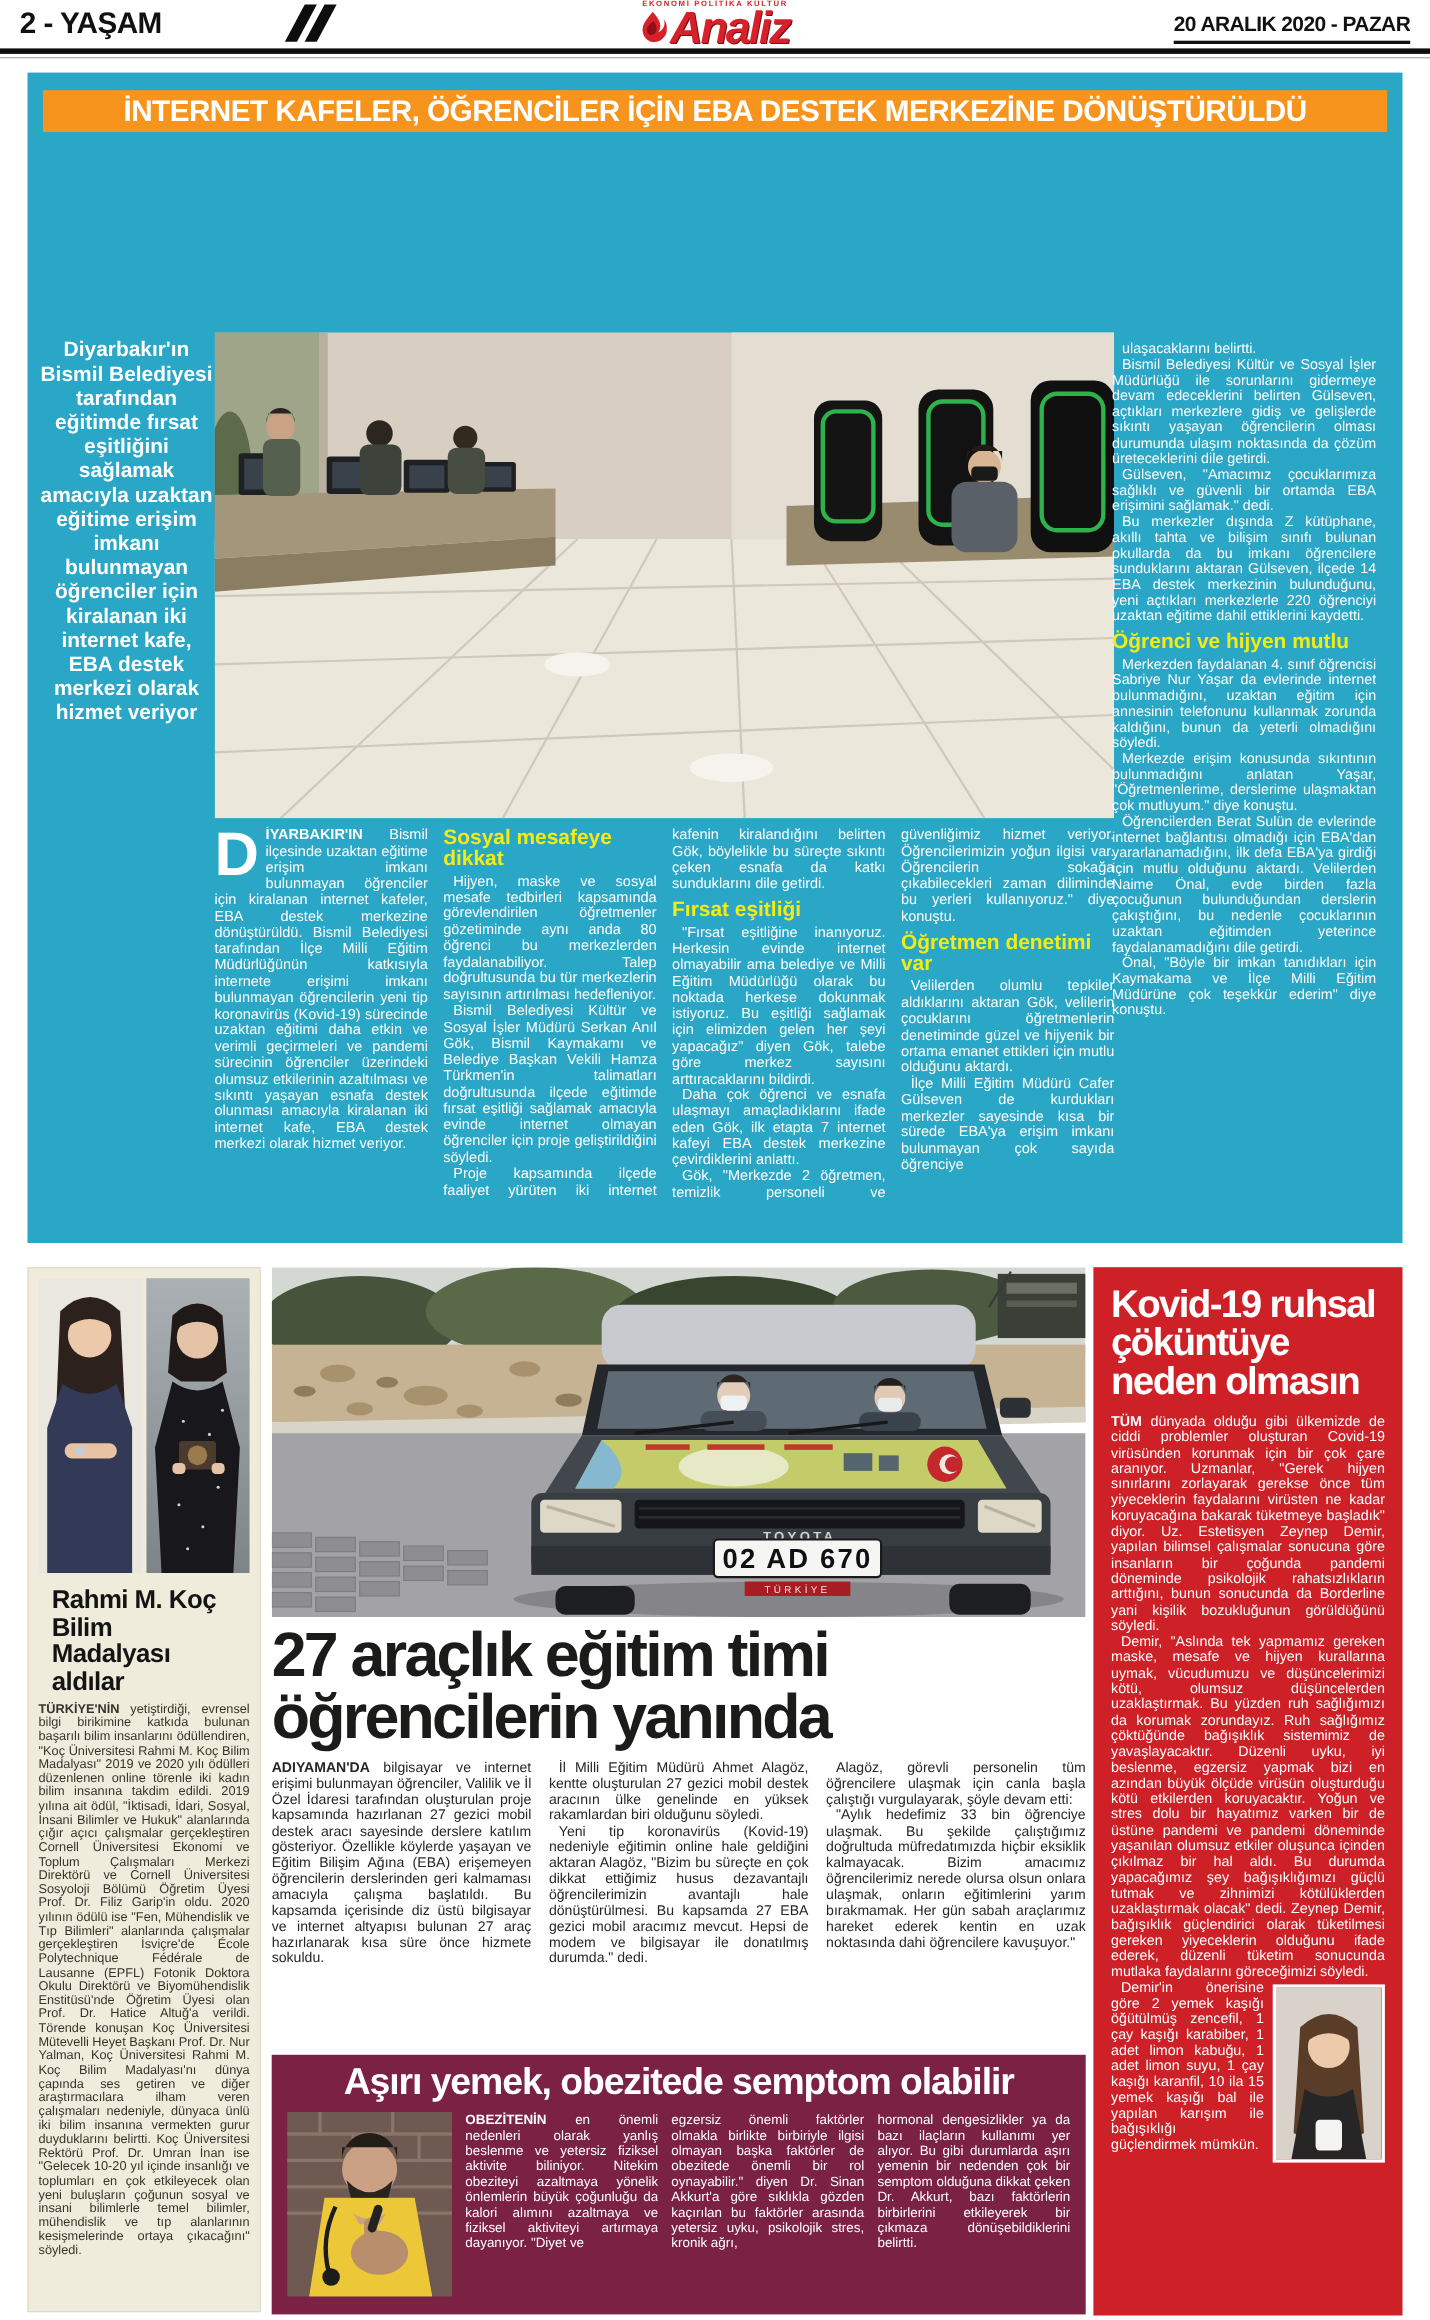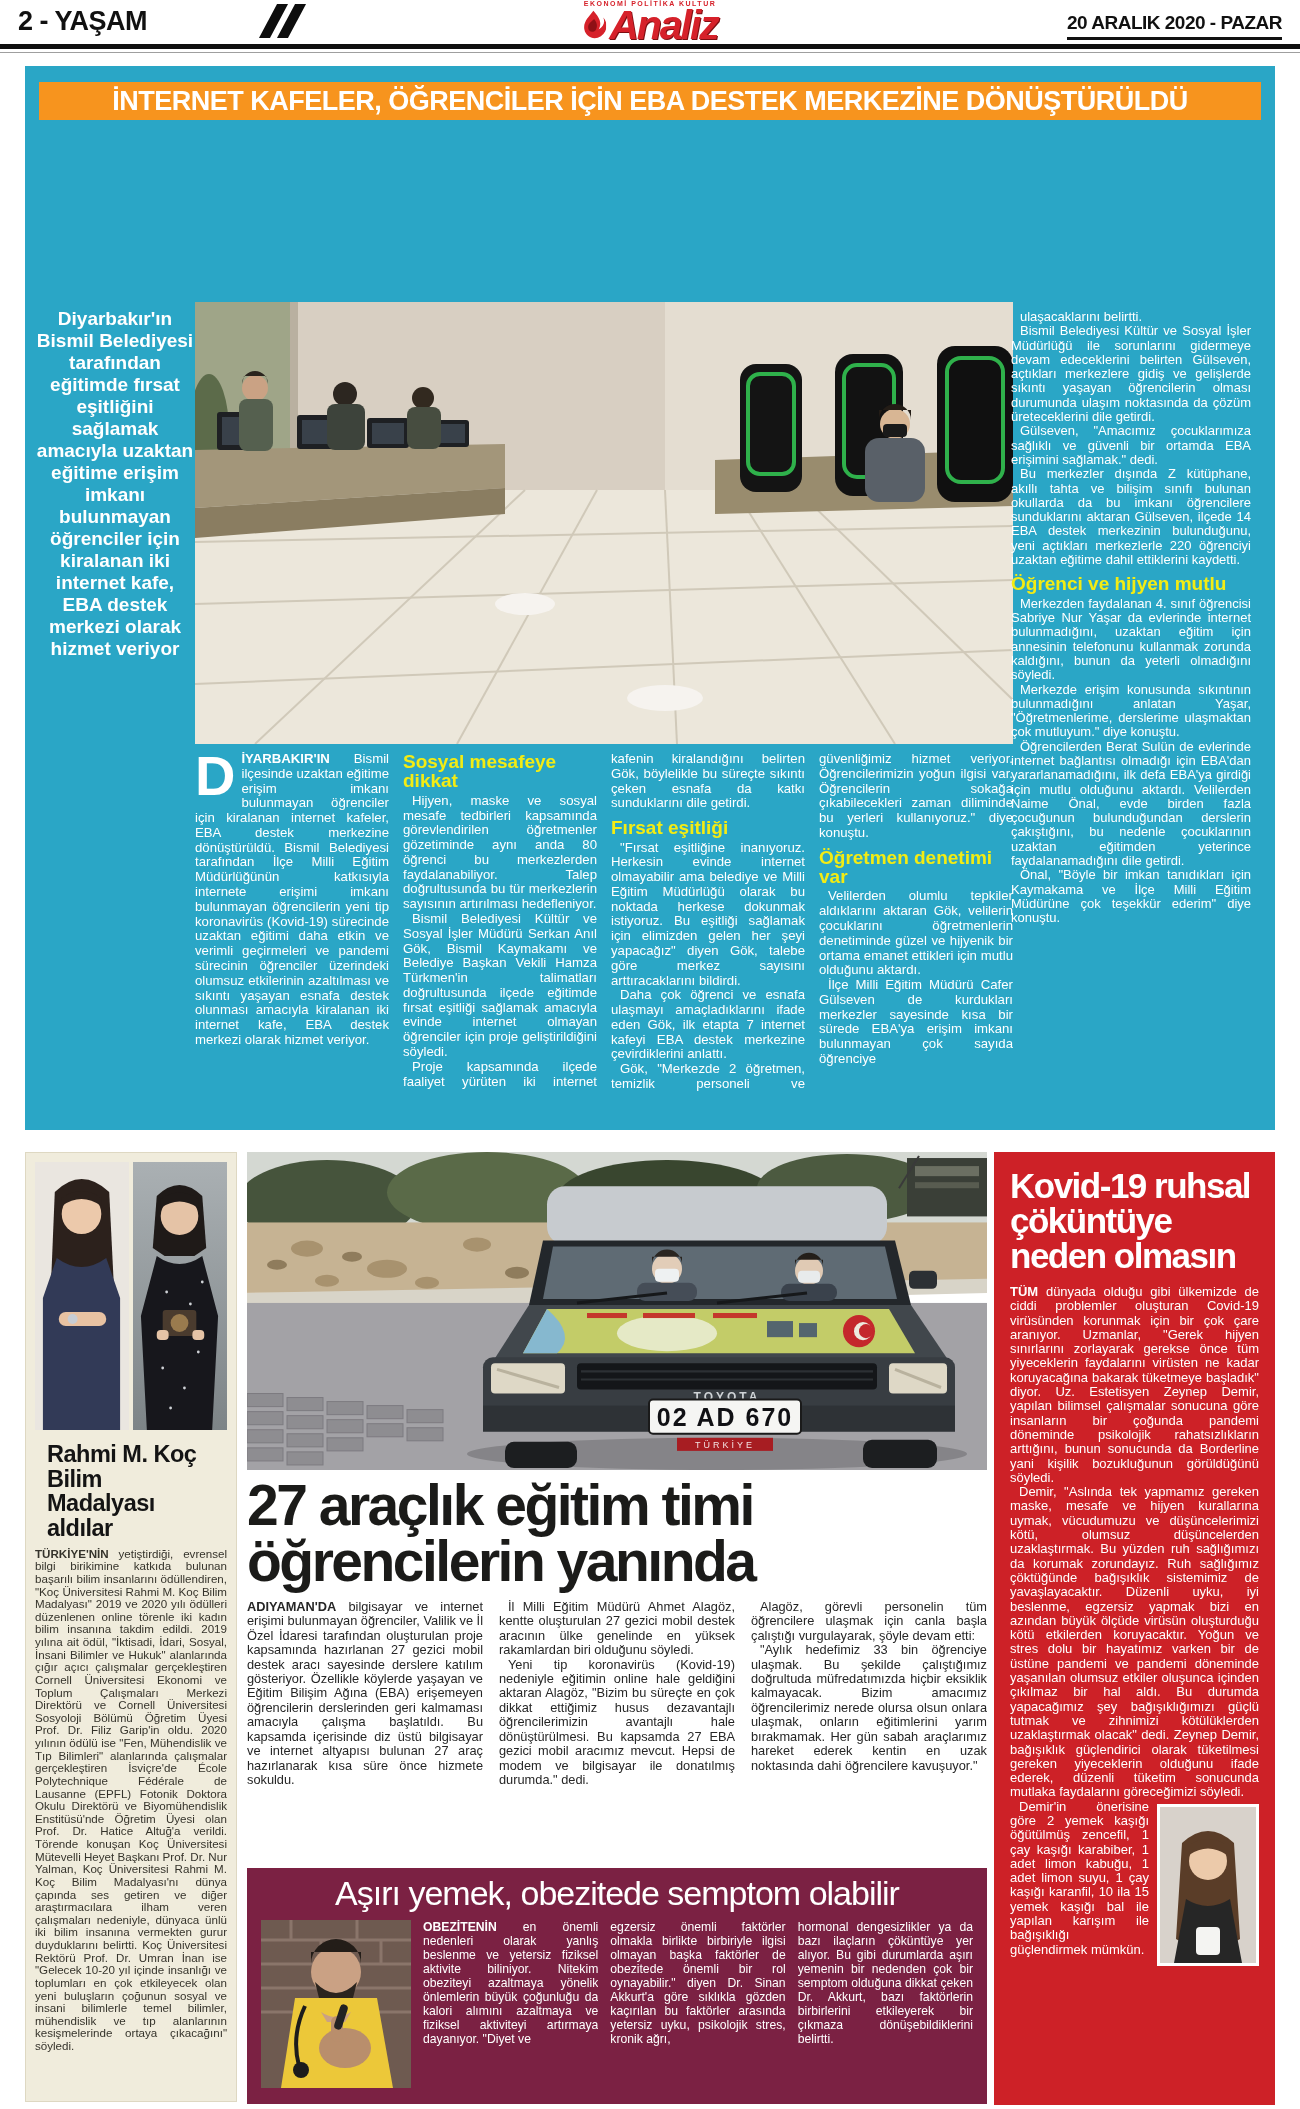--- a/index.html
+++ b/index.html
@@ -50,21 +50,21 @@
   
   .mobile{position:absolute;left:247px;top:1152px;width:740px;}
   .carphoto{width:740px;height:318px;overflow:hidden;}
   .mobile-head{margin-top:8px;font-size:57px;font-weight:900;line-height:0.98;letter-spacing:-2.5px;color:#1b1b19;}
   .mobile-head p{margin:0;}
   .mobile-cols{margin-top:10px;column-count:3;column-gap:16px;height:220px;overflow:hidden;
         font-size:12.8px;line-height:1.13;color:#262626;text-align:justify;}
   
   .obesity{position:absolute;left:247px;top:1868px;width:740px;height:236px;background:#7b2143;
         box-sizing:border-box;padding:8px 14px;overflow:hidden;}
-  .obesity-head{color:#fff;font-size:34px;font-weight:400;letter-spacing:-1px;text-align:center;line-height:1.05;}
+  .obesity-head{color:#fff;font-size:34px;font-weight:700;letter-spacing:-1px;text-align:center;line-height:1.05;}
   .obesity-row{display:flex;gap:12px;margin-top:8px;}
   .obesity-row .ph{width:150px;height:168px;flex:0 0 auto;overflow:hidden;}
   .obesity-col{flex:1;color:#fff;font-size:12.2px;line-height:1.15;text-align:justify;overflow:hidden;}
   
   .covid{position:absolute;left:994px;top:1152px;width:281px;height:953px;background:#cd2127;
         box-sizing:border-box;padding:16px 16px;overflow:hidden;}
   .covid-head{color:#fff;font-size:35px;font-weight:900;line-height:1.0;letter-spacing:-1.5px;}
   .covid-head p{margin:0;}
   .covid-body{margin-top:12px;color:#fff;font-size:13px;line-height:1.1;text-align:justify;}
   .covid-photo{float:right;width:96px;height:156px;margin:4px 0 0 8px;border:3px solid #fff;overflow:hidden;}
@@ -388,21 +388,21 @@
           <circle cx="40" cy="150" r="8" fill="#1c1c1c"></circle>
           <ellipse cx="84" cy="128" rx="26" ry="20" fill="#b98e6c"></ellipse>
           <rect x="70" y="96" width="12" height="26" rx="6" fill="#b98e6c"></rect>
           <rect x="76" y="84" width="8" height="26" rx="4" fill="#222" transform="rotate(18 80 97)"></rect>
         </svg>
       </div>
       <div class="obesity-col bodytext">
         <p class="first"><span class="lead">OBEZİTENİN</span> <span>en önemli nedenleri olarak yanlış beslenme ve yetersiz fiziksel aktivite biliniyor. Nitekim obeziteyi azaltmaya yönelik önlemlerin büyük çoğunluğu da kalori alımını azaltmaya ve fiziksel aktiviteyi artırmaya dayanıyor. "Diyet ve</span></p>
       </div>
       <div class="obesity-col">egzersiz önemli faktörler olmakla birlikte birbiriyle ilgisi olmayan başka faktörler de obezitede önemli bir rol oynayabilir." diyen Dr. Sinan Akkurt'a göre sıklıkla gözden kaçırılan bu faktörler arasında yetersiz uyku, psikolojik stres, kronik ağrı,</div>
-      <div class="obesity-col">hormonal dengesizlikler ya da bazı ilaçların çöküntüye yer alıyor. Bu gibi durumlarda aşırı yemenin bir nedenden çok bir semptom olduğuna dikkat çeken Dr. Akkurt, bazı faktörlerin birbirlerini etkileyerek bir çıkmaza dönüşebildiklerini belirtti.</div>
+      <div class="obesity-col">hormonal dengesizlikler ya da bazı ilaçların kullanımı yer alıyor. Bu gibi durumlarda aşırı yemenin bir nedenden çok bir semptom olduğuna dikkat çeken Dr. Akkurt, bazı faktörlerin birbirlerini etkileyerek bir çıkmaza dönüşebildiklerini belirtti.</div>
     </div>
   </div>
 
   <div class="covid">
     <div class="covid-head">
       <p>Kovid-19 ruhsal</p>
       <p>çöküntüye</p>
       <p>neden olmasın</p>
     </div>
     <div class="covid-body bodytext">

